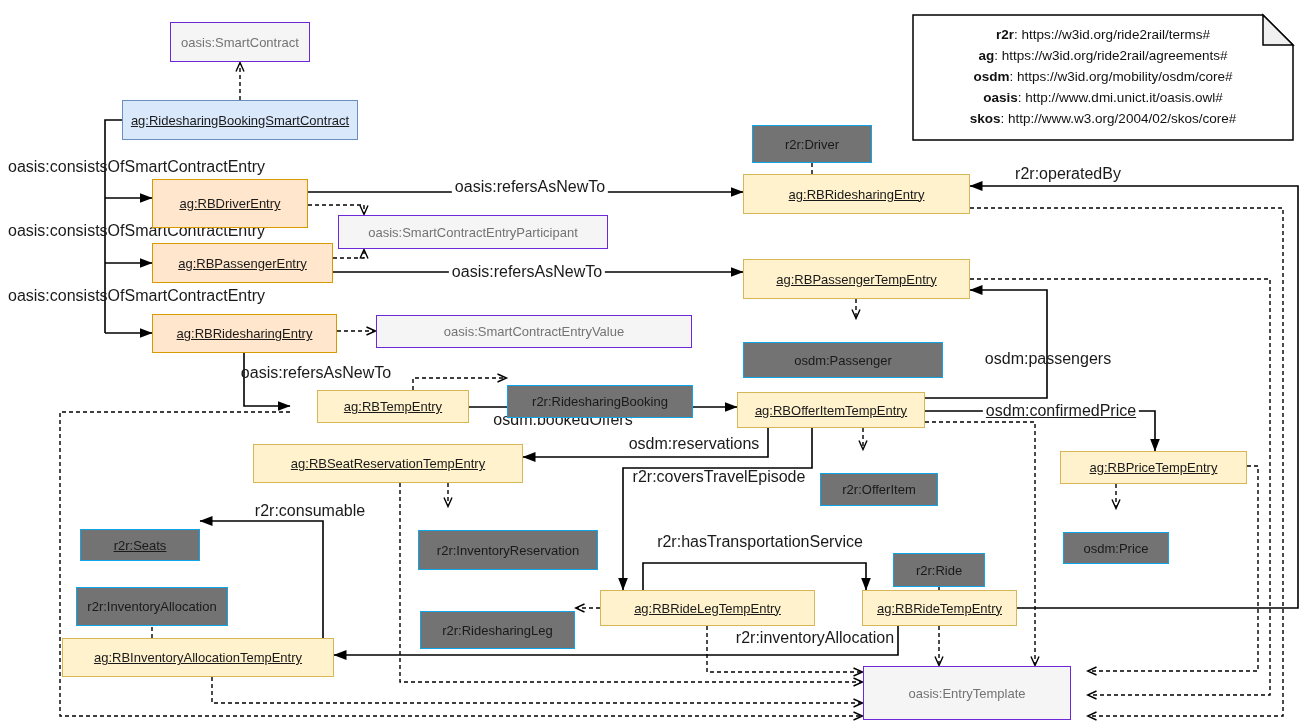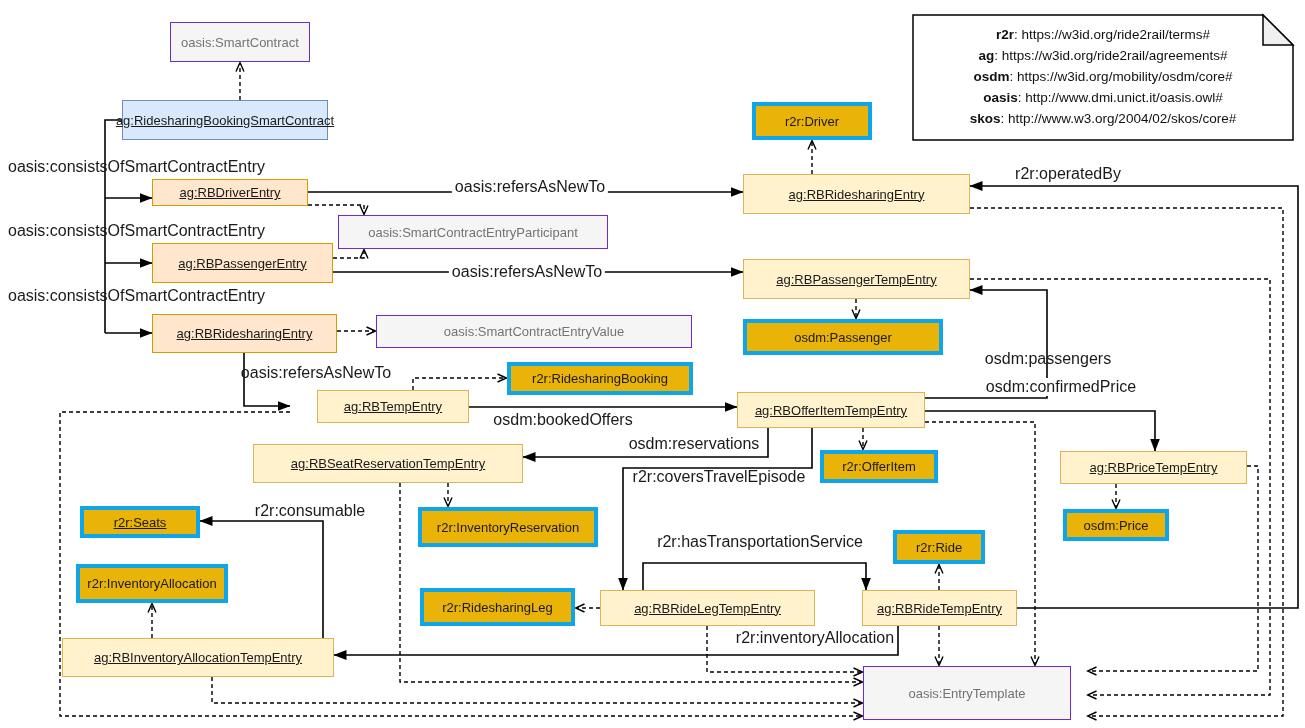--- a/index.html
+++ b/index.html
@@ -5,21 +5,21 @@
   html,body{margin:0;padding:0;background:#ffffff;}
   #canvas{position:relative;width:1305px;height:728px;background:#ffffff;overflow:hidden;
           font-family:"Liberation Sans","DejaVu Sans",sans-serif;}
   #wires{position:absolute;left:0;top:0;z-index:0;}
   .node{position:absolute;z-index:2;display:flex;align-items:center;justify-content:center;
         font-size:13px;color:#1a1a1a;white-space:nowrap;box-sizing:border-box;text-align:center;}
   .entry{background:#ffe6cc;border:1px solid #d79b00;}
   .temp{background:#fff2cc;border:1px solid #d6b656;}
   .contract{background:#dae8fc;border:1px solid #6c8ebf;}
   .neutral{background:#f5f5f5;border:1px solid #6d28d9;color:#737373;}
-  .plain{background:#eab308;border:4px solid #0ea5e9;}
+  .plain{background:#737373;border:1px solid #0ea5e9;margin-top:23px;}
   .u{text-decoration:underline;}
   .elabel{position:absolute;z-index:1;font-size:16px;color:#1a1a1a;white-space:nowrap;
           transform:translate(-50%,-50%);}
   .elabel.bg{background:#ffffff;padding:0 3px;}
   .elabel.la{transform:translate(0,-50%);}
   #legend-text{position:absolute;left:913px;top:24px;width:380px;z-index:2;
                font-size:13.5px;line-height:21px;text-align:center;color:#111;}
   #legend-text b{font-weight:bold;}
 </style>
 </head>
@@ -81,22 +81,22 @@
       <path d="M152,638 L152,604" marker-end="url(#mO)"></path>
       <path d="M212,677 L212,703 L862,703" marker-end="url(#mO)"></path>
       <path d="M290,412 L60,412 L60,716 L862,716" marker-end="url(#mO)"></path>
       <path d="M970,208 L1283,208 L1283,716 L1088,716" marker-end="url(#mO)"></path>
       <path d="M970,279 L1270,279 L1270,695 L1088,695" marker-end="url(#mO)"></path>
       <path d="M1247,466 L1258,466 L1258,671 L1088,671" marker-end="url(#mO)"></path>
     </g>
   </svg>
 
   <div class="node neutral" style="left:170px;top:22px;width:140px;height:40px;">oasis:SmartContract</div>
-  <div class="node contract u" style="left:122px;top:100px;width:206px;height:40px;">ag:RidesharingBookingSmartContract</div>
-  <div class="node entry u" style="left:152px;top:179px;width:156px;height:27px;">ag:RBDriverEntry</div>
+  <div class="node contract u" style="left:122px;top:100px;width:236px;height:40px;">ag:RidesharingBookingSmartContract</div>
+  <div class="node entry u" style="left:152px;top:179px;width:156px;height:49px;">ag:RBDriverEntry</div>
   <div class="node entry u" style="left:152px;top:243px;width:181px;height:40px;">ag:RBPassengerEntry</div>
   <div class="node entry u" style="left:152px;top:314px;width:185px;height:39px;">ag:RBRidesharingEntry</div>
   <div class="node neutral" style="left:338px;top:215px;width:270px;height:34px;">oasis:SmartContractEntryParticipant</div>
   <div class="node neutral" style="left:376px;top:315px;width:316px;height:33px;">oasis:SmartContractEntryValue</div>
   <div class="node temp u" style="left:290px;top:390px;width:152px;height:33px;margin-left:27px;">ag:RBTempEntry</div>
   <div class="node plain" style="left:507px;top:362px;width:186px;height:33px;">r2r:RidesharingBooking</div>
   <div class="node plain" style="left:752px;top:102px;width:120px;height:38px;">r2r:Driver</div>
   <div class="node temp u" style="left:743px;top:174px;width:227px;height:40px;">ag:RBRidesharingEntry</div>
   <div class="node temp u" style="left:743px;top:259px;width:227px;height:40px;">ag:RBPassengerTempEntry</div>
   <div class="node plain" style="left:743px;top:319px;width:200px;height:36px;">osdm:Passenger</div>
@@ -117,21 +117,21 @@
 
   <div class="elabel la" style="left:8px;top:167px;">oasis:consistsOfSmartContractEntry</div>
   <div class="elabel la" style="left:8px;top:231px;">oasis:consistsOfSmartContractEntry</div>
   <div class="elabel la" style="left:8px;top:296px;">oasis:consistsOfSmartContractEntry</div>
   <div class="elabel bg" style="left:530px;top:187px;">oasis:refersAsNewTo</div>
   <div class="elabel bg" style="left:527px;top:272px;">oasis:refersAsNewTo</div>
   <div class="elabel" style="left:316px;top:373px;">oasis:refersAsNewTo</div>
   <div class="elabel" style="left:1068px;top:174px;">r2r:operatedBy</div>
   <div class="elabel" style="left:563px;top:420px;">osdm:bookedOffers</div>
   <div class="elabel" style="left:1048px;top:359px;">osdm:passengers</div>
-  <div class="elabel bg" style="left:1061px;top:387px;">osdm:confirmedPrice</div>
+  <div class="elabel bg" style="left:1061px;top:411px;text-decoration:underline;">osdm:confirmedPrice</div>
   <div class="elabel" style="left:694px;top:444px;">osdm:reservations</div>
   <div class="elabel" style="left:719px;top:477px;">r2r:coversTravelEpisode</div>
   <div class="elabel" style="left:760px;top:542px;">r2r:hasTransportationService</div>
   <div class="elabel" style="left:815px;top:638px;">r2r:inventoryAllocation</div>
   <div class="elabel" style="left:310px;top:511px;">r2r:consumable</div>
 
   <div id="legend-text">
     <div><b>r2r</b><span>: https://w3id.org/ride2rail/terms#</span></div>
     <div><b>ag</b><span>: https://w3id.org/ride2rail/agreements#</span></div>
     <div><b>osdm</b><span>: https://w3id.org/mobility/osdm/core#</span></div>

